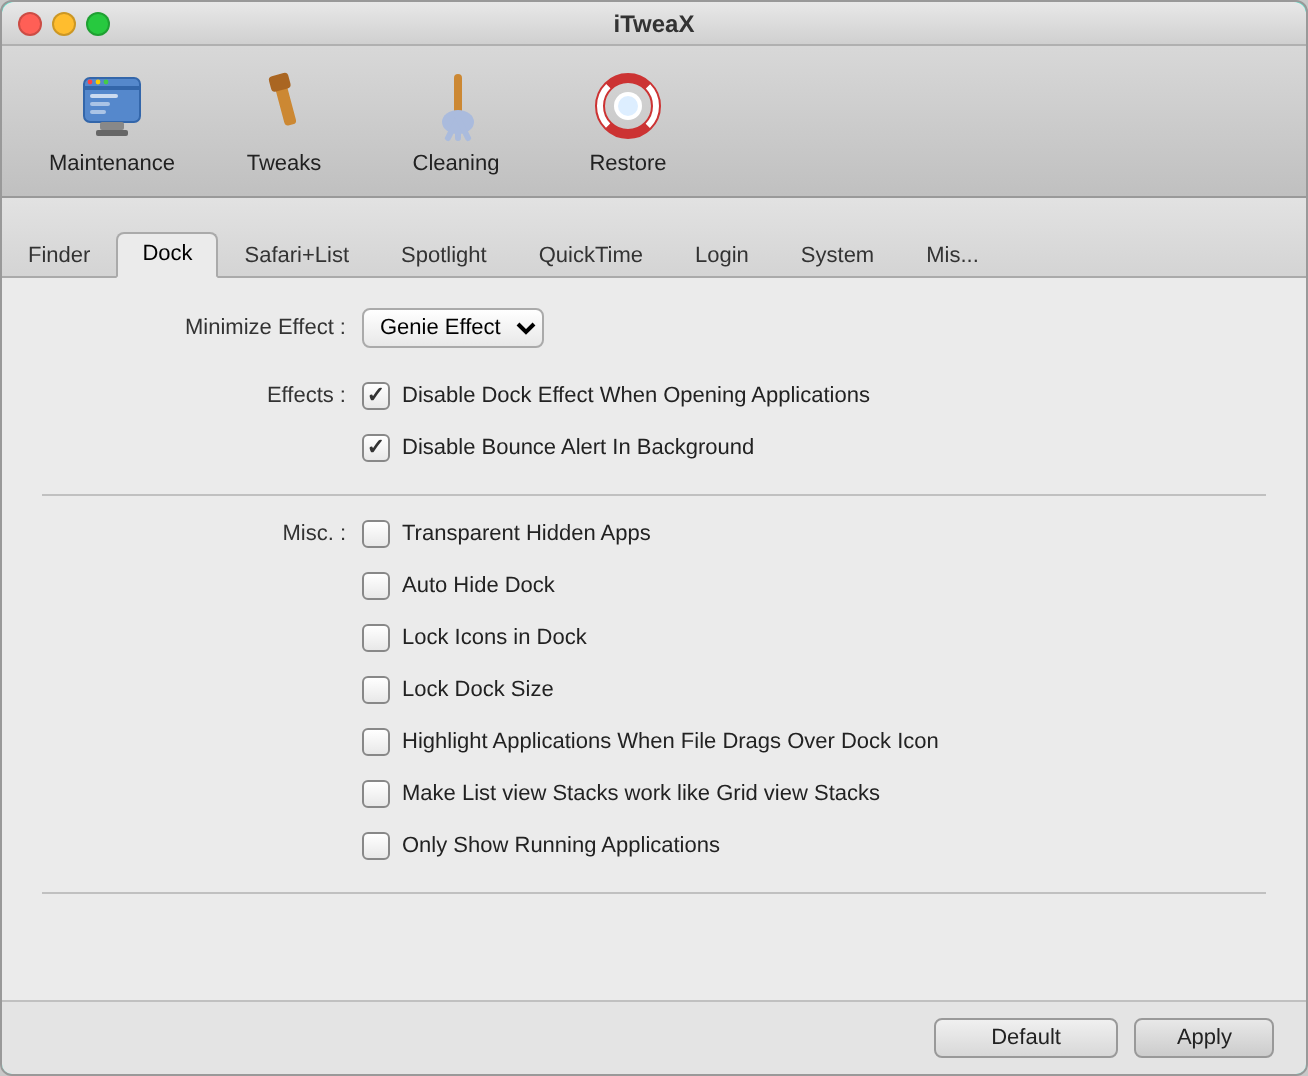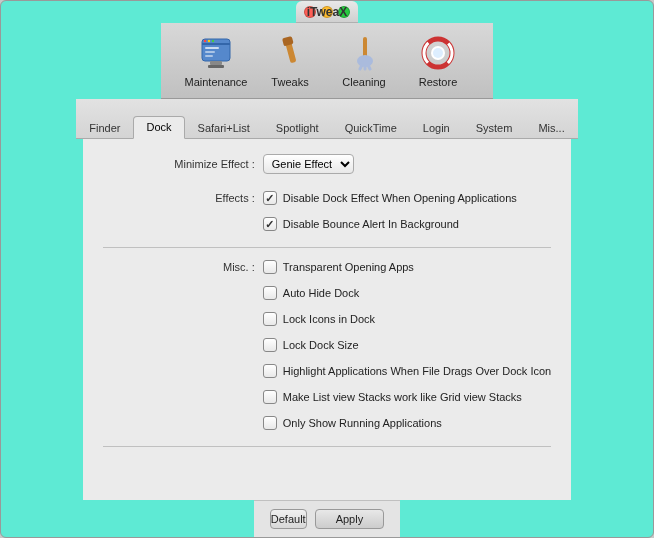--- a/index.html
+++ b/index.html
@@ -13,21 +13,20 @@
     }
     .window {
       width: 654px;
       height: 538px;
       background: #5eead4;
       border-radius: 6px;
       border: 1px solid #999;
       display: flex;
       flex-direction: column;
       overflow: hidden;
-      align-items: center;
     }
     .titlebar {
       background: linear-gradient(to bottom, #e8e8e8, #d0d0d0);
       height: 22px;
       display: flex;
       align-items: center;
       padding: 0 8px;
       border-bottom: 1px solid #b0b0b0;
       border-radius: 6px 6px 0 0;
       position: relative;
@@ -53,21 +52,21 @@
       font-size: 12px;
       font-weight: bold;
       color: #333;
     }
     .toolbar {
       background: linear-gradient(to bottom, #d8d8d8, #c0c0c0);
       height: 76px;
       display: flex;
       align-items: center;
       padding: 6px 20px;
-      gap: 4px;
+      gap: 16px;
       border-bottom: 1px solid #999;
     }
     .toolbar-item {
       display: flex;
       flex-direction: column;
       align-items: center;
       justify-content: center;
       width: 70px;
       height: 64px;
       border-radius: 6px;
@@ -182,21 +181,21 @@
     .footer {
       display: flex;
       align-items: center;
       justify-content: flex-end;
       padding: 8px 16px;
       border-top: 1px solid #c0c0c0;
       background: #e4e4e4;
       gap: 8px;
     }
     .btn {
-      padding: 3px 0;
+      padding: 3px 28px;
       font-size: 11px;
       border: 1px solid #999;
       border-radius: 4px;
       background: linear-gradient(to bottom, #f0f0f0, #d8d8d8);
       cursor: pointer;
       color: #222;
     }
   </style>
 </head>
 <body>
@@ -312,21 +311,21 @@
       </div>
     </div>
 
     <div class="divider"></div>
 
     <div class="section">
       <div class="row">
         <div class="label-col">Misc. :</div>
         <div class="control-col">
           <div class="checkbox"></div>
-          <span class="checkbox-label">Transparent Opening Apps</span>
+          <span class="checkbox-label">Transparent Hidden Apps</span>
         </div>
       </div>
       <div class="row">
         <div class="label-col"></div>
         <div class="control-col">
           <div class="checkbox"></div>
           <span class="checkbox-label">Auto Hide Dock</span>
         </div>
       </div>
       <div class="row">

